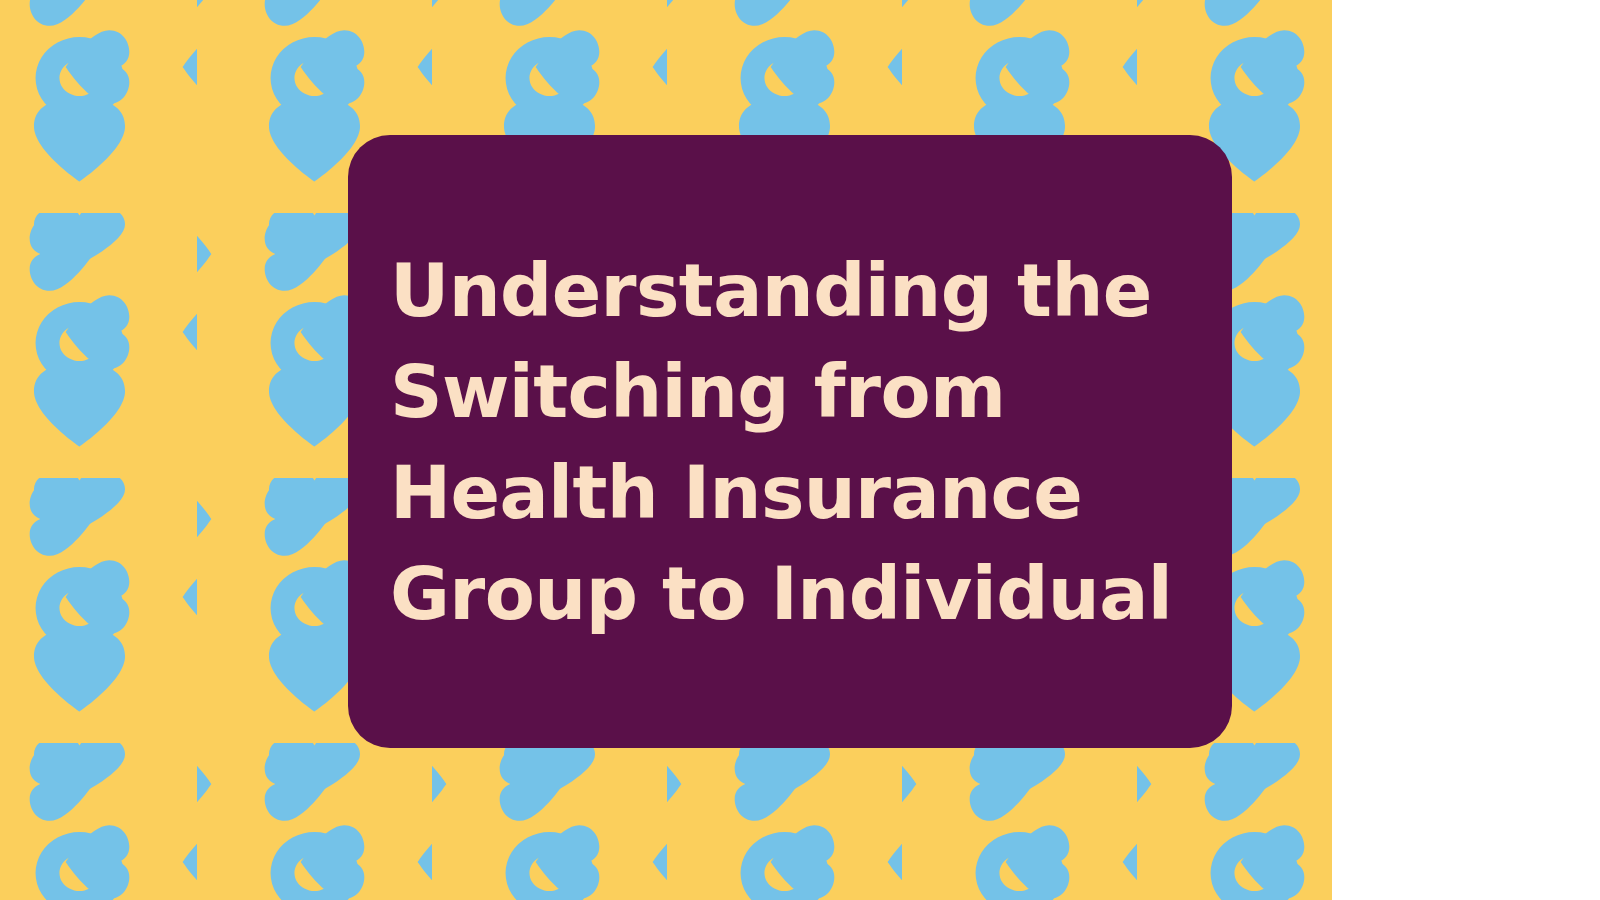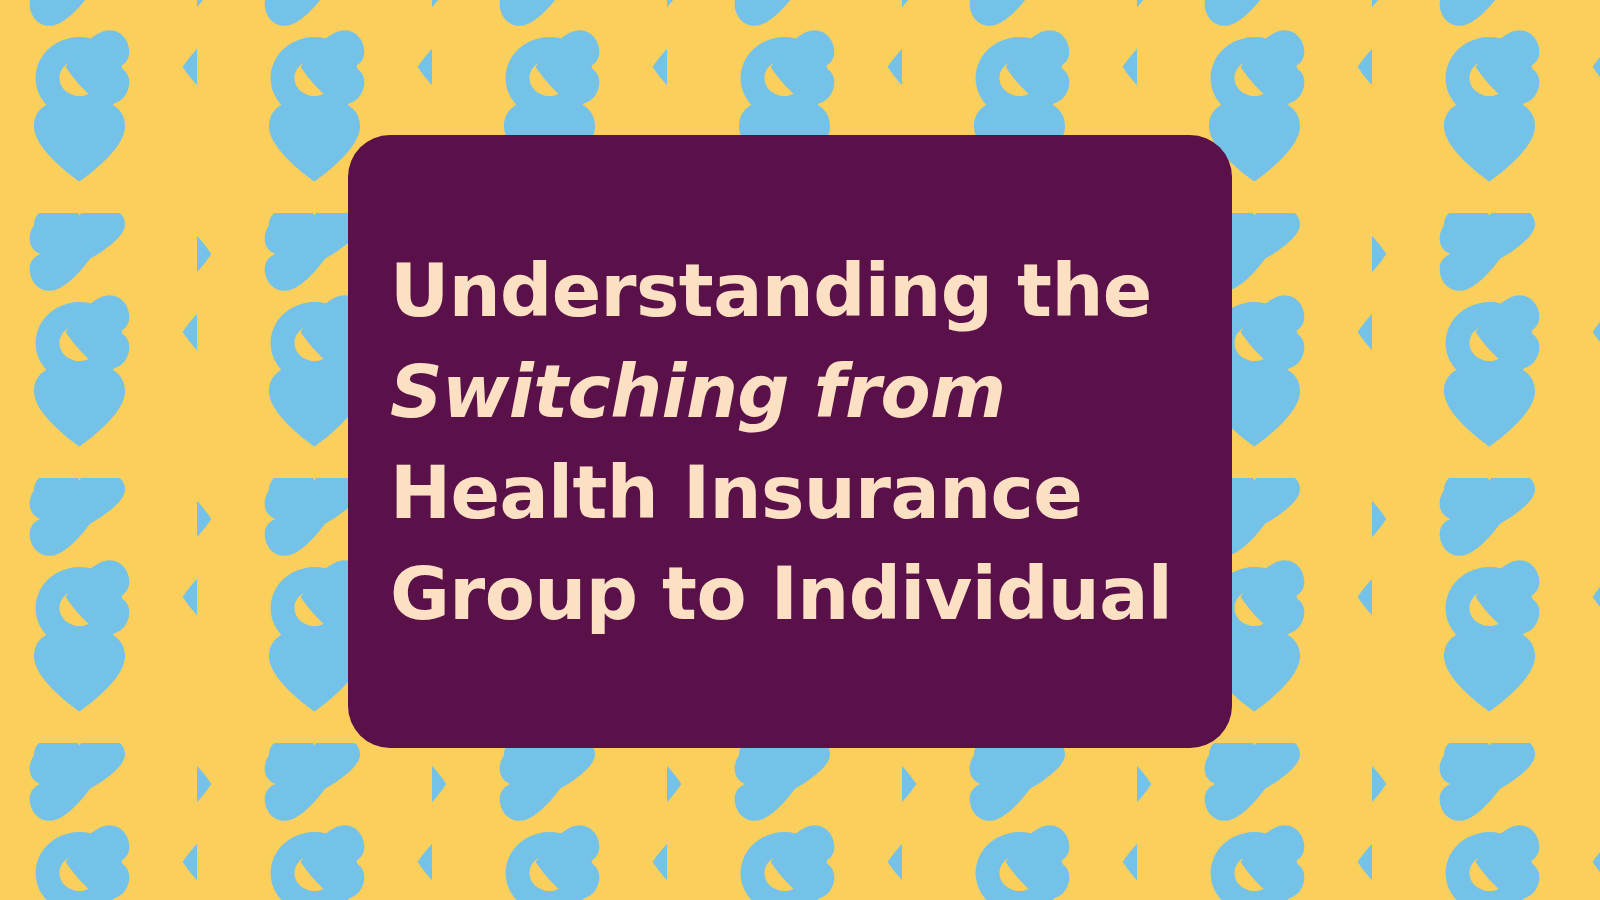--- a/index.html
+++ b/index.html
@@ -57,21 +57,21 @@
     font-weight: bold;
     font-size: 73px;
     line-height: 101px;
     letter-spacing: -0.6px;
     white-space: nowrap;
   }
 </style>
 </head>
 <body>
 
-<div id="canvas" style="width: 1600px; height: 900px; background: #fde047;">
+<div id="canvas" style="width: 1332px; height: 900px; background: #fde047;">
 
   <svg id="pattern-layer" viewBox="0 0 1600 900" preserveAspectRatio="none" xmlns="http://www.w3.org/2000/svg" aria-hidden="true">
     <defs>
 
       <g id="heart-glyph">
         <path d="M50 96
                  C 50 96, 4 60, 4 31
                  C 4 11, 19 1, 31 1
                  C 41 1, 47 8, 50 17
                  C 53 8, 59 1, 69 1
@@ -103,19 +103,19 @@
         </g>
       </pattern>
     </defs>
 
     <rect x="0" y="0" width="1600" height="900" fill="url(#rosette-tile)"></rect>
   </svg>
 
   <div id="title-card" style="left: 348px; top: 135px; width: 884px; height: 613px; background: rgb(90, 16, 73); border-radius: 42px;">
     <div id="title-block">
       <span class="title-line" style="color: rgb(251, 224, 196);">Understanding the</span>
-      <span class="title-line" style="color: rgb(251, 224, 196); font-style: italic;">Switching from</span>
+      <span class="title-line" style="color: rgb(251, 224, 196);">Switching from</span>
       <span class="title-line" style="color: rgb(251, 224, 196);">Health Insurance</span>
       <span class="title-line" style="color: rgb(251, 224, 196);">Group to Individual</span>
     </div>
   </div>
 
 </div>
 
 </body></html>

